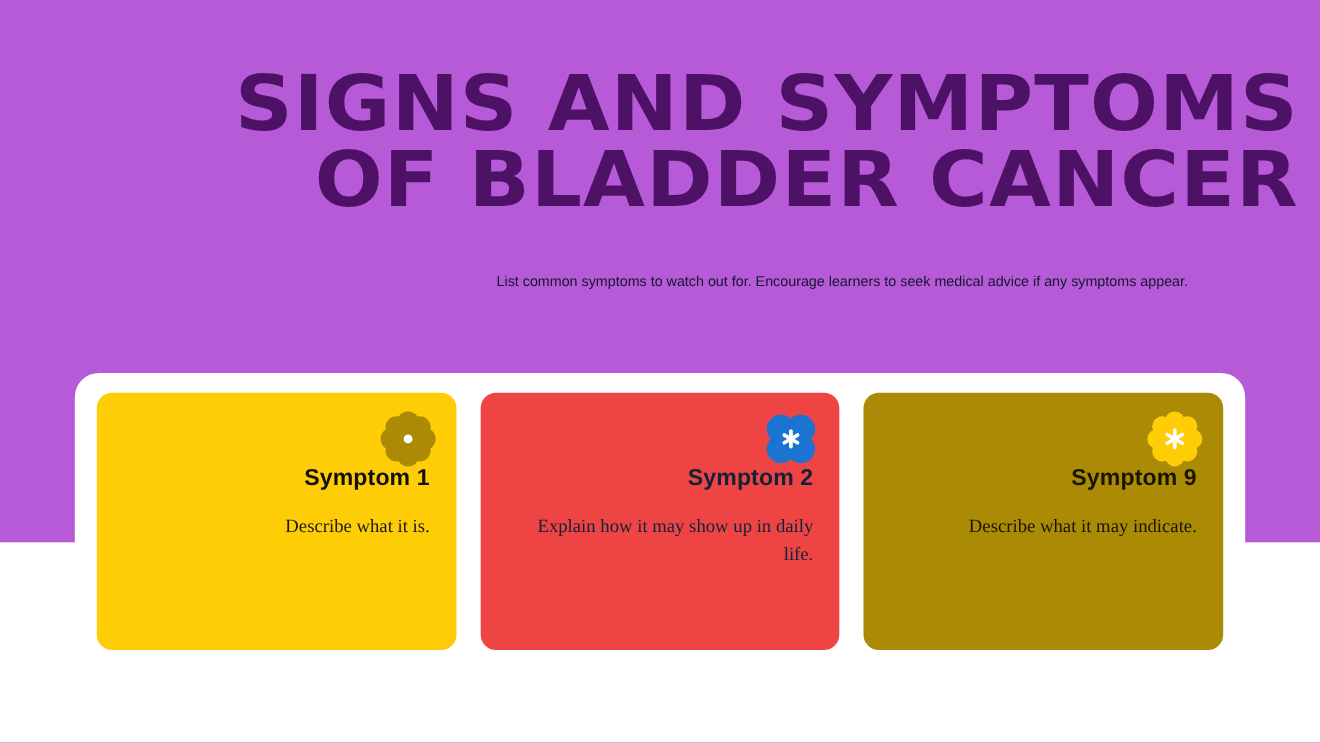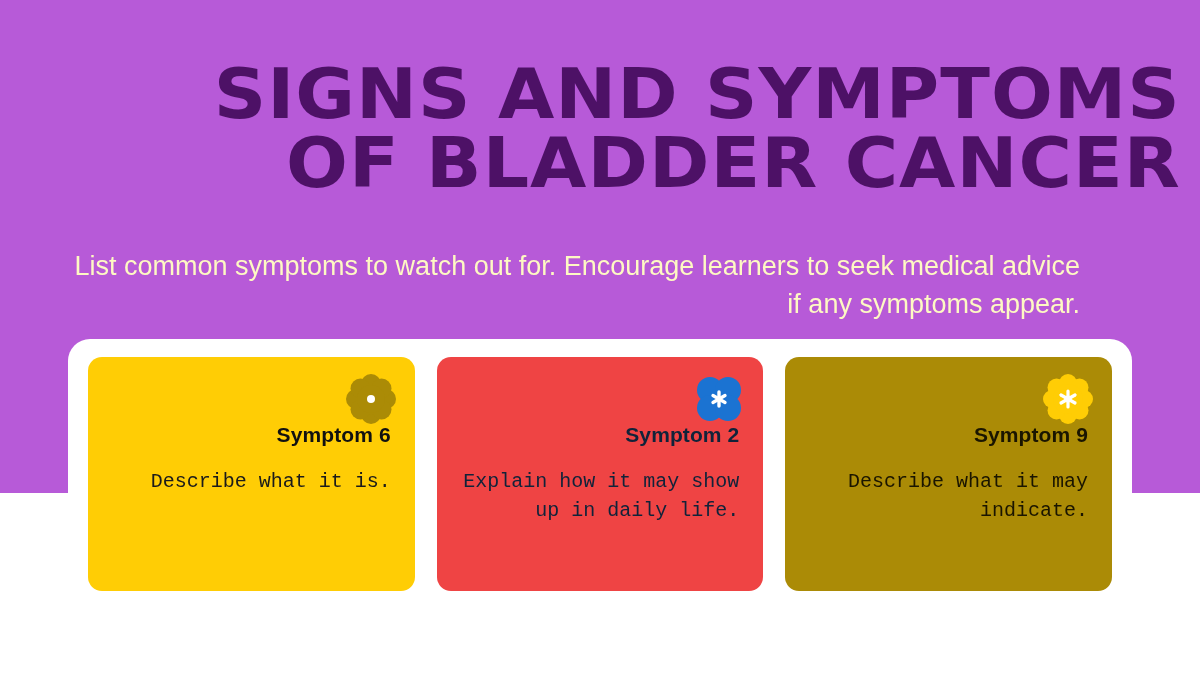--- a/index.html
+++ b/index.html
@@ -38,23 +38,23 @@
     white-space: pre-line;
     transform: scaleX(1.04);
     transform-origin: left top;
   }
   .slide-subtitle {
     position: absolute;
     left: 70px;
     top: 247px;
     width: 1010px;
     font-family: "Liberation Sans", sans-serif;
-    font-size: 27px;
+    font-size: 13px;
     line-height: 1.42;
-    color: #fef9c3;
+    color: #0f172a;
     margin: 0;
     white-space: pre-line;
   }
   .cards-panel {
     position: absolute;
     left: 68px;
     top: 339px;
     width: 1064px;
     height: 270px;
     background: #ffffff;
@@ -74,22 +74,22 @@
   }
   .card-title {
     font-family: "Liberation Sans", sans-serif;
     font-weight: 700;
     font-size: 21px;
     margin: 40px 0 0 0;
     color: #111111;
     letter-spacing: 0.1px;
   }
   .card-body {
-    font-family: Liberation Mono, monospace;
-    font-size: 20px;
+    font-family: Liberation Serif, serif;
+    font-size: 17px;
     line-height: 1.45;
     margin: 20px 0 4px 0;
     color: #1b1b1b;
   }
   .card-icon {
     position: absolute;
     top: 14px;
     right: 16px;
     width: 56px;
     height: 56px;
@@ -123,21 +123,21 @@
           <circle cx="13" cy="28" r="10"></circle>
           <circle cx="43" cy="28" r="10"></circle>
           <circle cx="17.5" cy="17.5" r="10"></circle>
           <circle cx="38.5" cy="17.5" r="10"></circle>
           <circle cx="17.5" cy="38.5" r="10"></circle>
           <circle cx="38.5" cy="38.5" r="10"></circle>
           <circle cx="28" cy="28" r="14"></circle>
         </g>
         <circle cx="28" cy="28" r="4" fill="#ffffff"></circle>
       </svg>
-      <p class="card-title">Symptom 6</p>
+      <p class="card-title">Symptom 1</p>
       <p class="card-body">Describe what it is.</p>
     </div>
 
     <div class="card card-2">
       <svg class="card-icon" viewBox="0 0 56 56">
         <g fill="#1b73d2">
           <circle cx="19" cy="19" r="13"></circle>
           <circle cx="37" cy="19" r="13"></circle>
           <circle cx="19" cy="37" r="13"></circle>
           <circle cx="37" cy="37" r="13"></circle>

